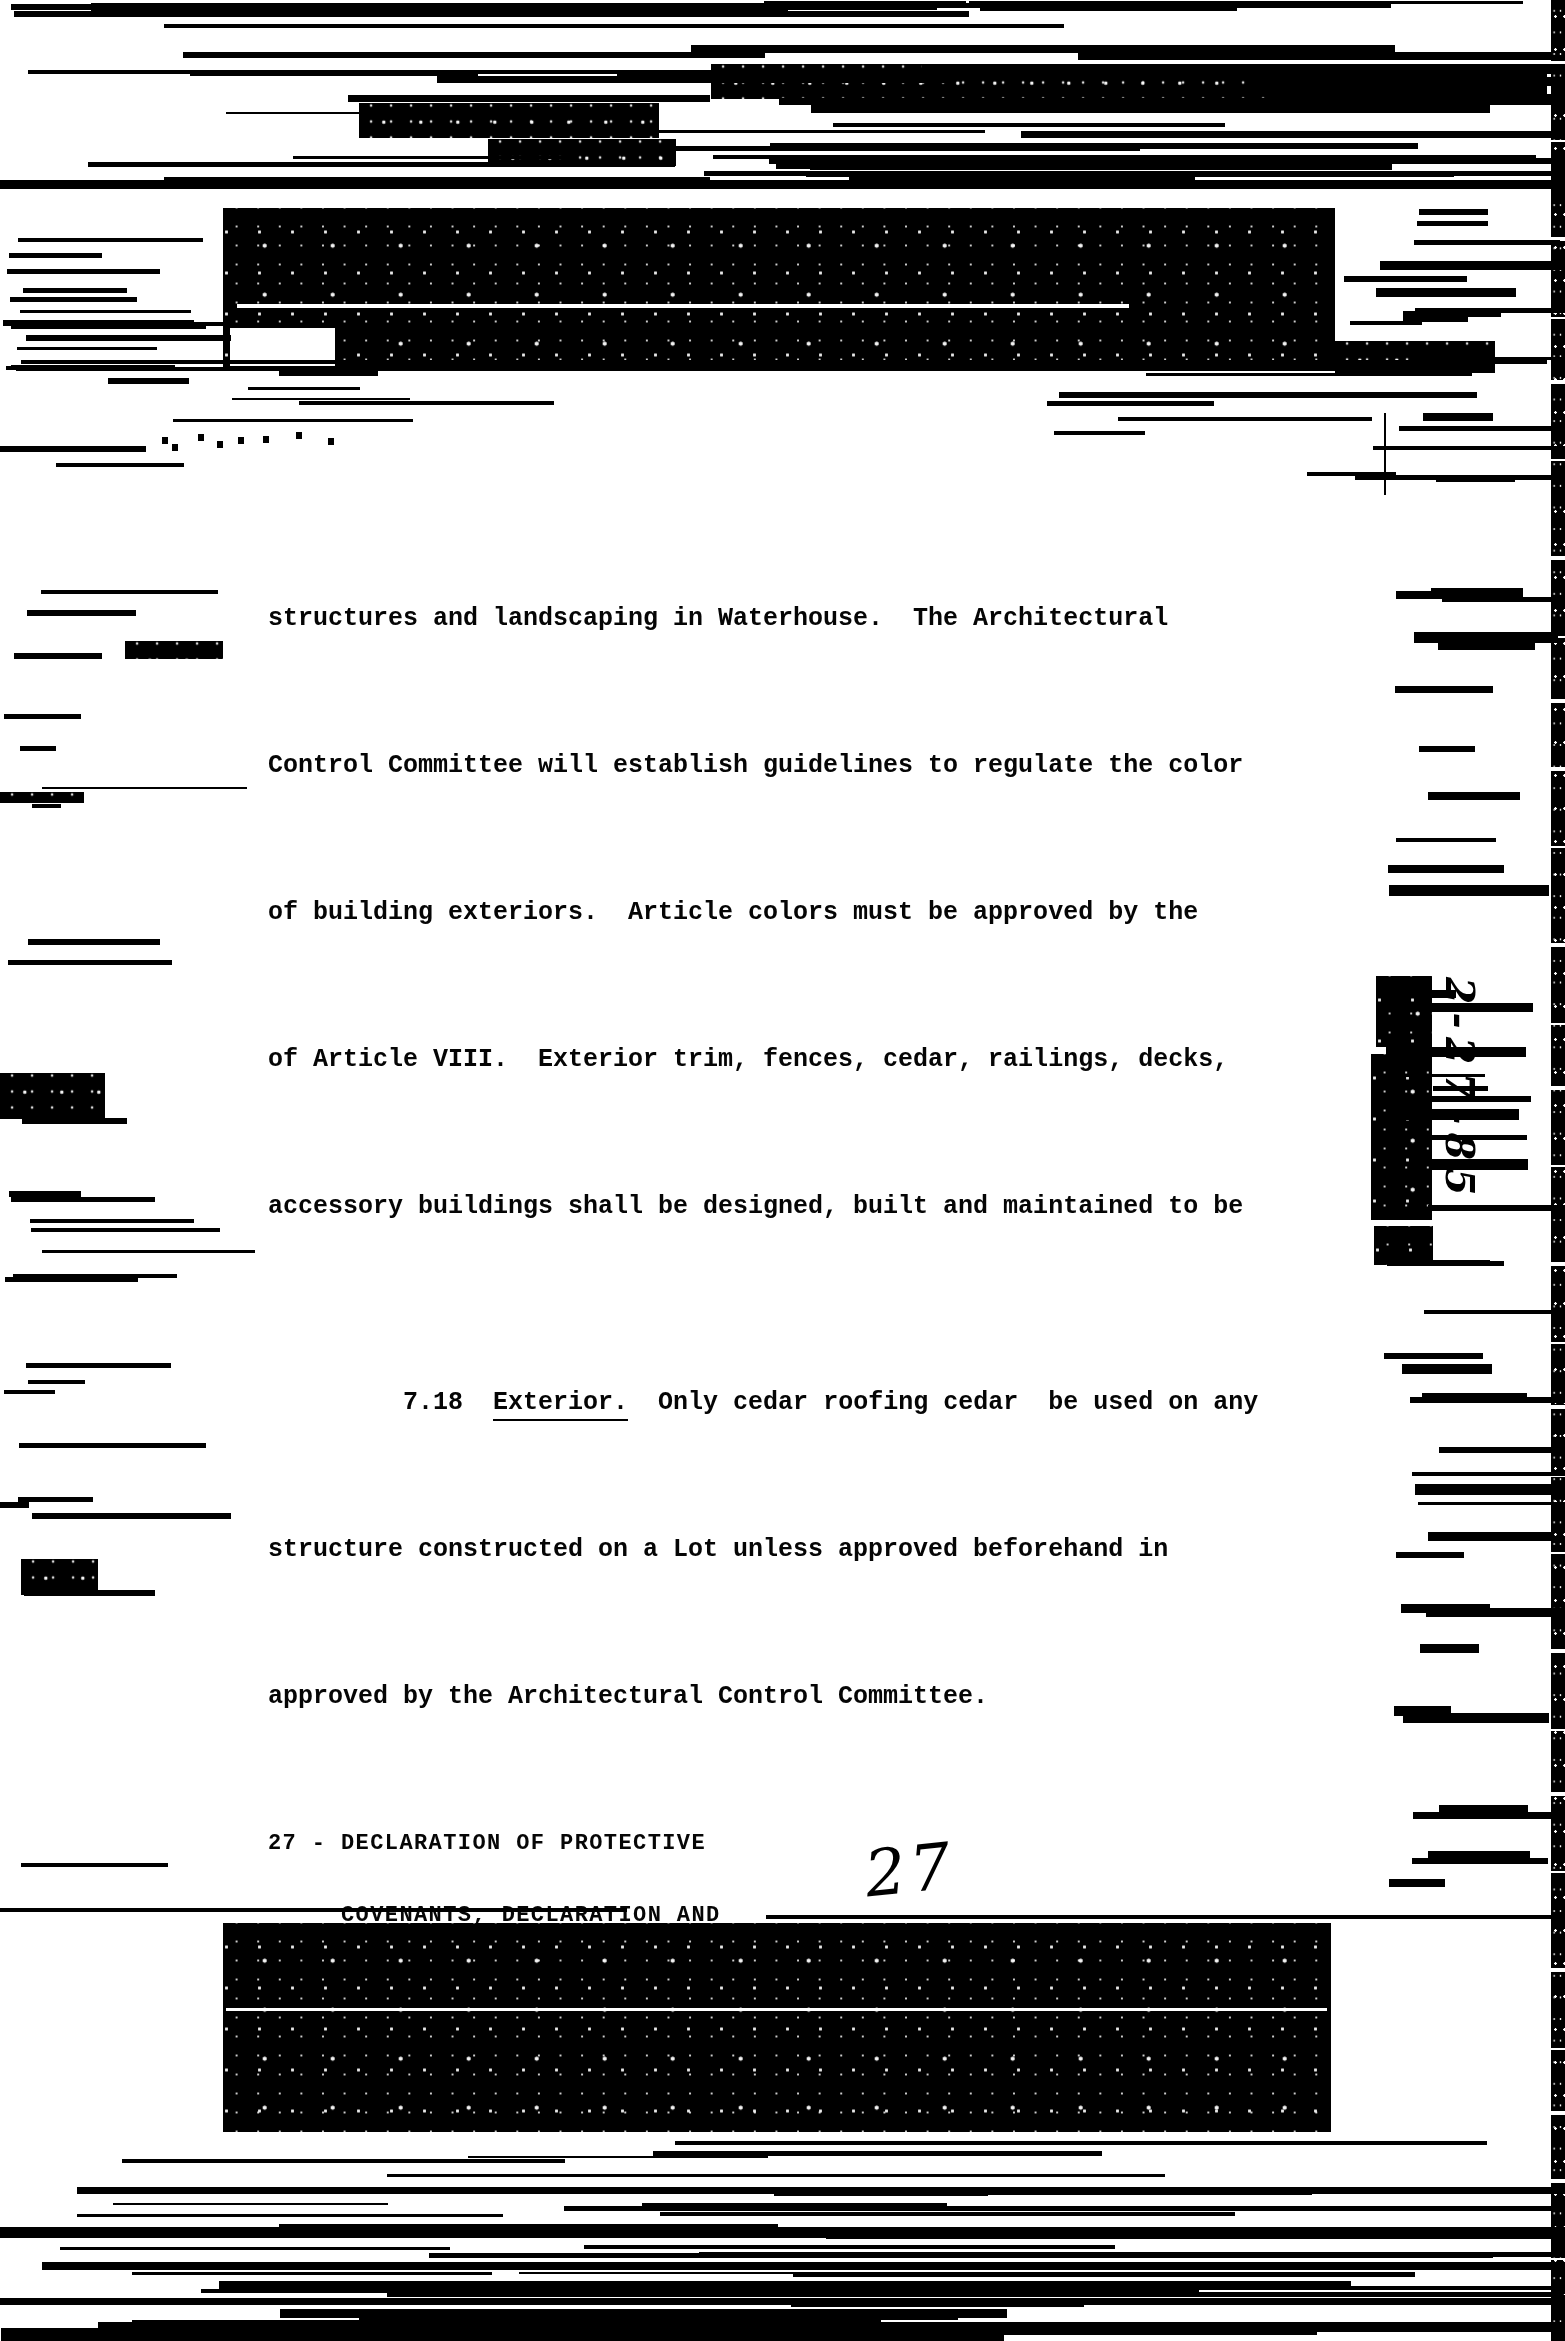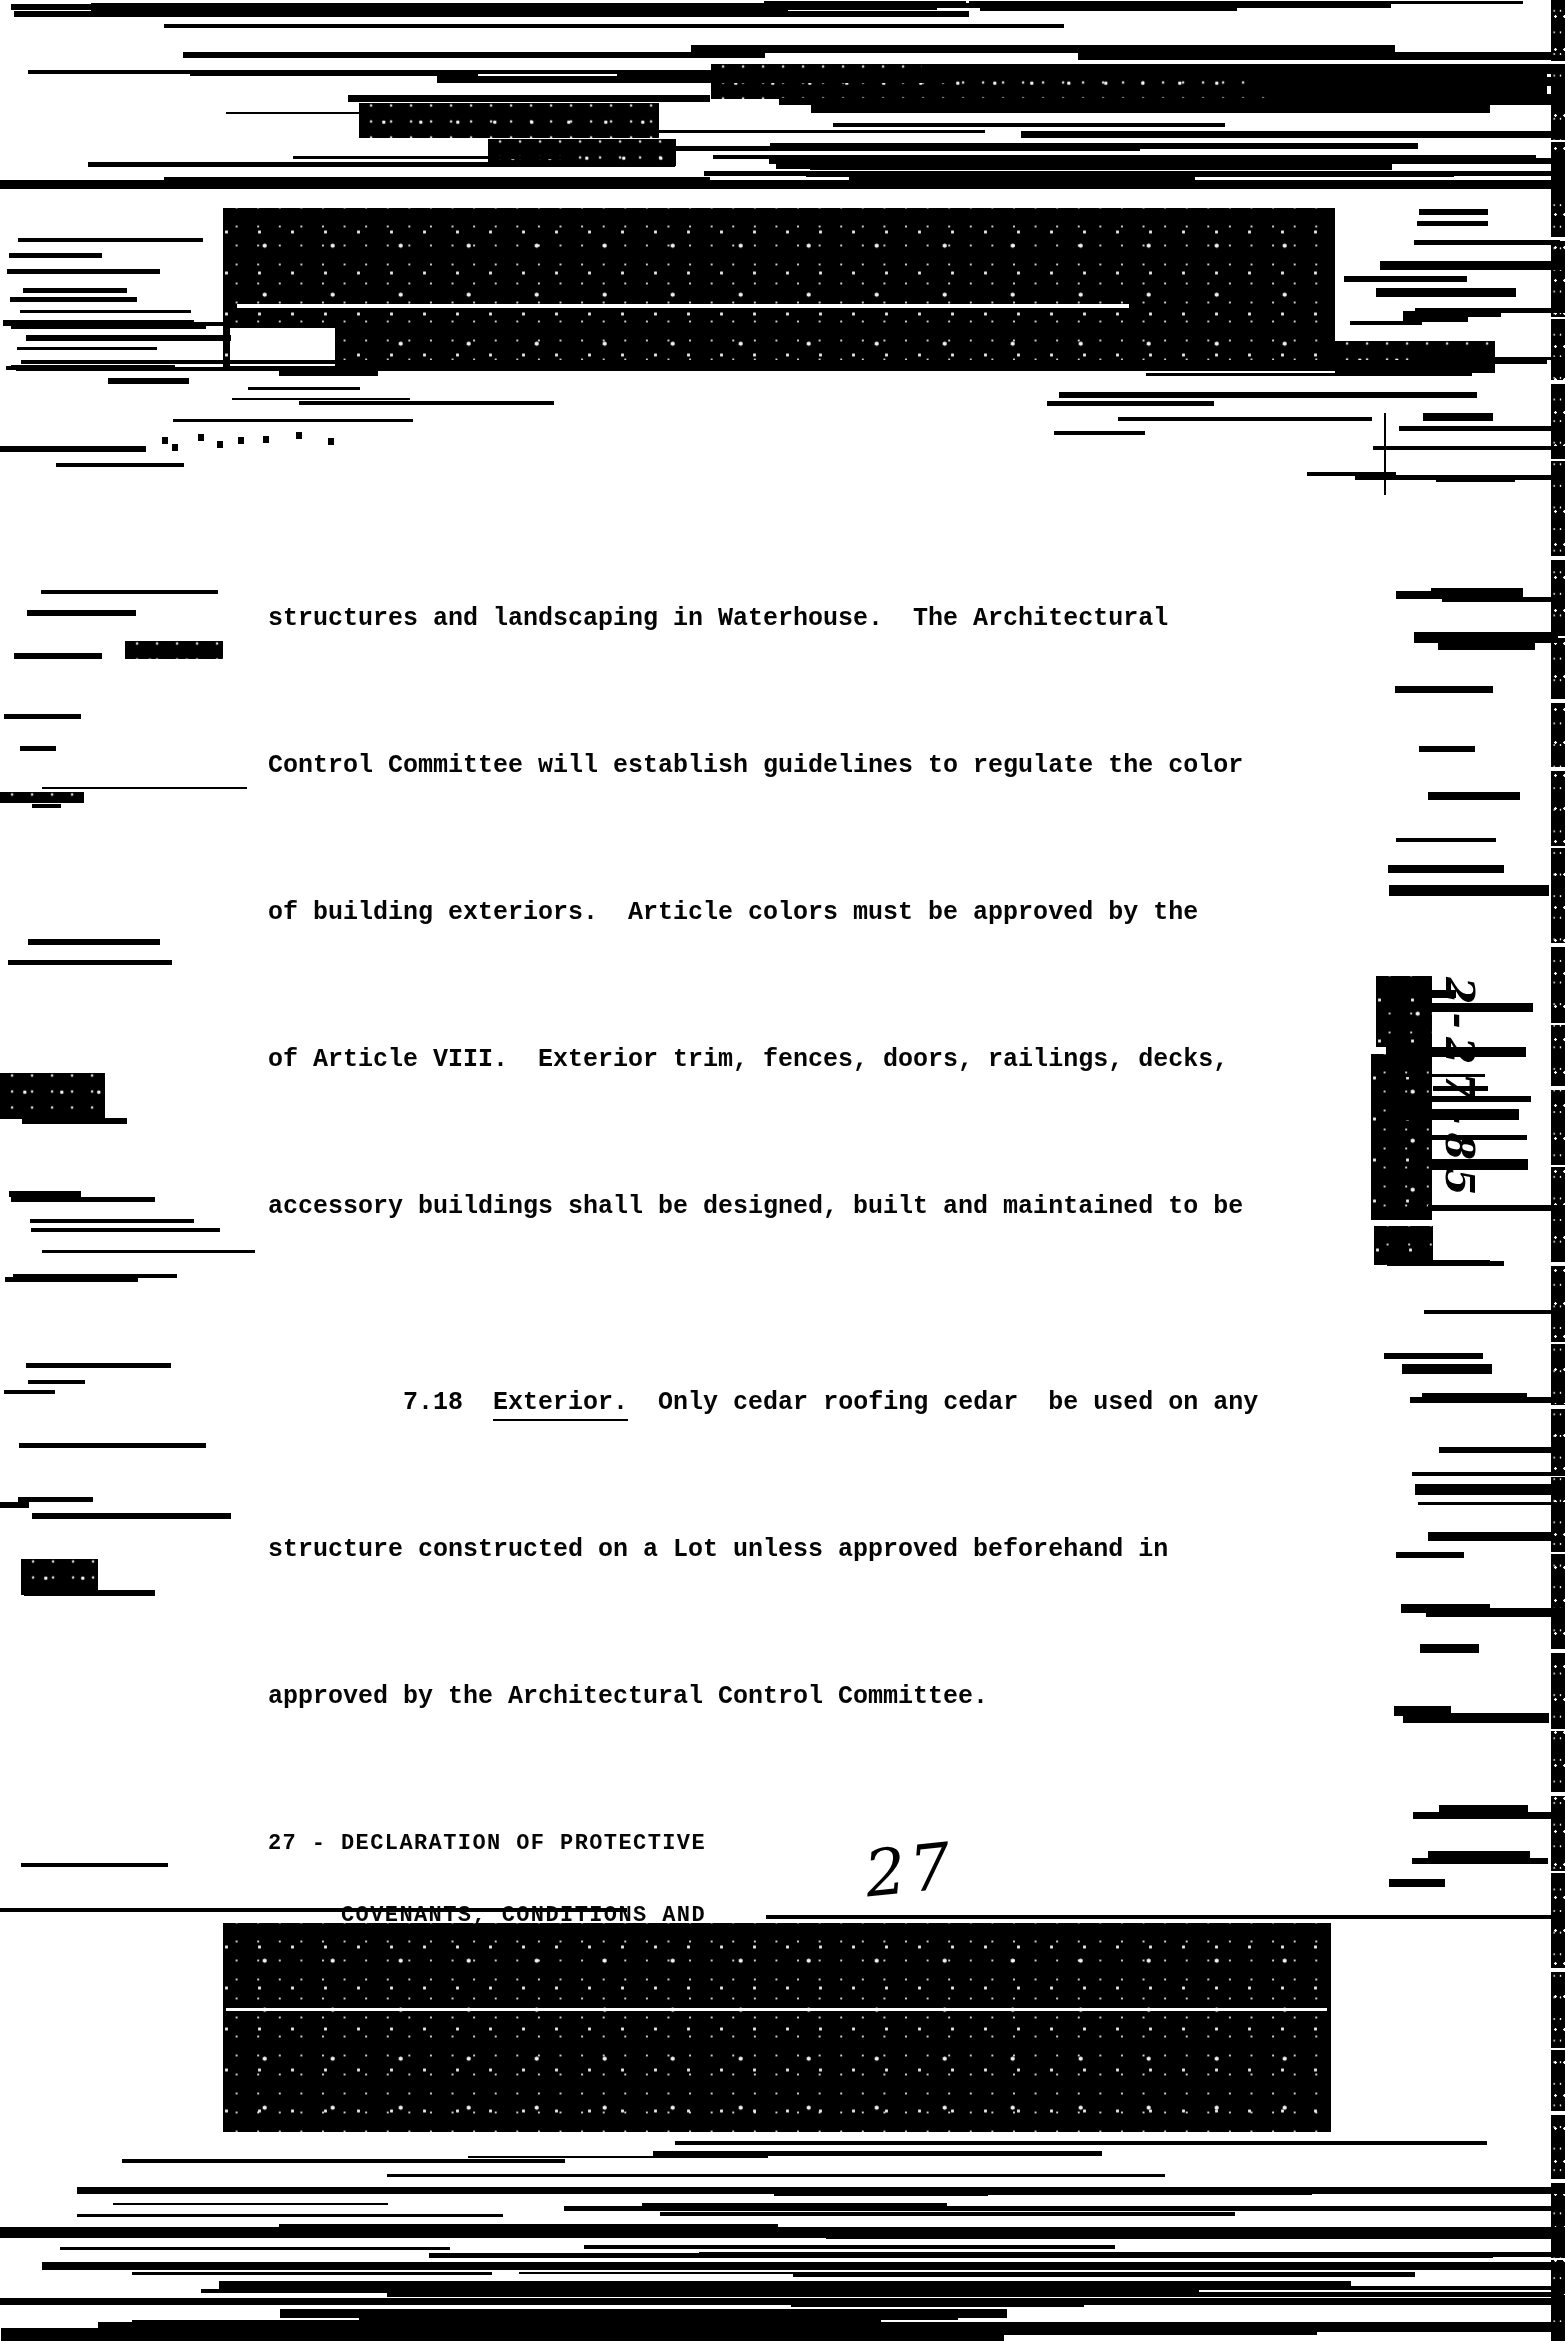--- a/index.html
+++ b/index.html
@@ -70,21 +70,21 @@
 </style>
 </head>
 <body>
 
 <div id="canvas">
 
   <div id="text-column">
     <div class="ln">structures and landscaping in Waterhouse.  The Architectural</div>
     <div class="ln">Control Committee will establish guidelines to regulate the color</div>
     <div class="ln">of building exteriors.  Article colors must be approved by the</div>
-    <div class="ln">of Article VIII.  Exterior trim, fences, doors, railings, decks,</div>
+    <div class="ln">of Article VIII.  Exterior trim, fences, cedar, railings, decks,</div>
     <div class="ln">accessory buildings shall be designed, built and maintained to be</div>
 
     <div class="ln"><span>         </span><span>7.18</span><span>  </span><span class="u">Exterior.</span><span>  Only cedar roofing cedar  be used on any</span></div>
     <div class="ln">structure constructed on a Lot unless approved beforehand in</div>
     <div class="ln">approved by the Architectural Control Committee.</div>
 
     <div class="heading-block">
       
       
     </div>
@@ -100,21 +100,21 @@
     
     
     
     
     
     
   </div>
 
   <div id="footer-block">
     <div class="fln">27 - DECLARATION OF PROTECTIVE</div>
-    <div class="fln">     COVENANTS, CONDITIONS AND</div>
+    <div class="fln">     COVENANTS, DECLARATION AND</div>
     <div class="fln">     RESTRUCTIONS AFFECTING WATERHOUSE</div>
   </div>
 
   <div id="hw-page-num">27</div>
   <div id="hw-date">2-27-85</div>
 
   <div id="film-edge-bar"></div>
   <div id="noise-layer">
       <div class="noise" style="left: 91px; top: 2.8px; width: 697px; height: 9.8px;"></div>
       <div class="noise" style="left: 28px; top: 70px; width: 1533px; height: 4.2px;"></div>

